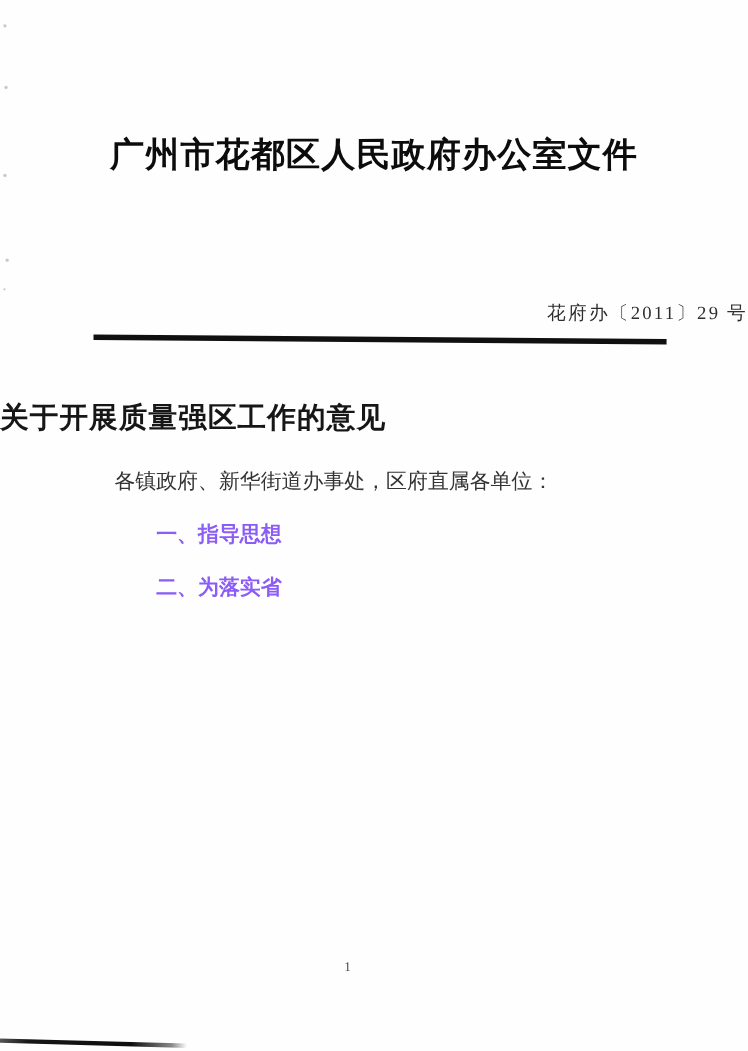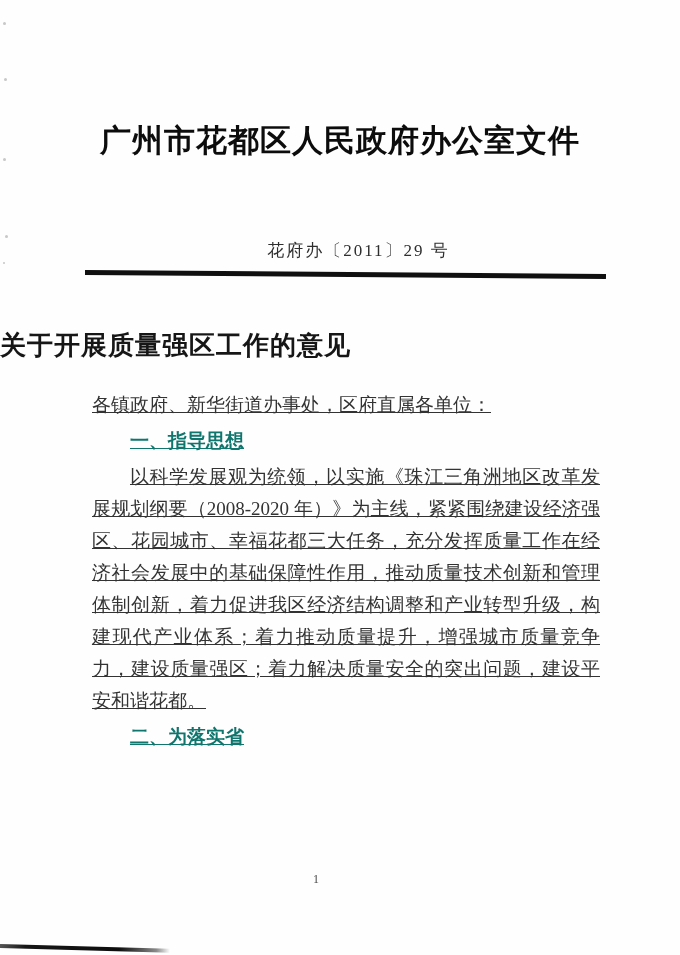--- a/index.html
+++ b/index.html
@@ -18,22 +18,22 @@
     margin: 0;
     padding-top: 122px;
     text-align: center;
     font-size: 31px;
     line-height: 38px;
     font-weight: bold;
     letter-spacing: 1px;
     color: #0c0c0c;
   }
   .doc-number {
-    margin-top: 80px;
-    text-align: center;
+    margin-top: 114px;
+    text-align: right;
     font-size: 17px;
     line-height: 22px;
     letter-spacing: 2px;
     color: #2e2e2e;
     padding-left: 37px;
   }
   .header-rule {
     margin: 8px 0 0 85px;
     width: 521px;
     height: 5px;
@@ -51,28 +51,28 @@
     color: #161616;
   }
   .body-text {
     margin: 26px 0 0 88px;
     width: 516px;
     font-size: 19px;
     line-height: 32px;
     color: #333333;
     text-align: justify;
   }
-  .body-text p { margin: 4px; text-decoration: underline; }
+  .body-text p { margin: 16px; }
   .indent { text-indent: 2em; }
   .section-heading {
     text-indent: 2em;
     font-weight: bold;
     font-family: "Liberation Sans", "DejaVu Sans", sans-serif;
     font-size: 19px;
-    color: #0f766e;
+    color: #8b5cf6;
   }
   .page-number {
     position: absolute;
     top: 872px;
     left: 313px;
     font-size: 12px;
     color: #4a4a4a;
   }
   .artifact-line {
     position: absolute;
@@ -106,21 +106,20 @@
 
   <div class="doc-number">花府办〔2011〕29 号</div>
 
   <div class="header-rule"></div>
 
   <h2 class="doc-title">关于开展质量强区工作的意见</h2>
 
   <div class="body-text">
     <p>各镇政府、新华街道办事处，区府直属各单位：</p>
     <p class="section-heading">一、指导思想</p>
-    <p class="indent">以科学发展观为统领，以实施《珠江三角洲地区改革发展规划纲要（2008-2020 年）》为主线，紧紧围绕建设经济强区、花园城市、幸福花都三大任务，充分发挥质量工作在经济社会发展中的基础保障性作用，推动质量技术创新和管理体制创新，着力促进我区经济结构调整和产业转型升级，构建现代产业体系；着力推动质量提升，增强城市质量竞争力，建设质量强区；着力解决质量安全的突出问题，建设平安和谐花都。</p>
     <p class="section-heading">二、为落实省</p>
   </div>
 
   <div class="page-number">1</div>
 
   <div class="artifact-line"></div>
 
   <span class="speckle sp1"></span>
   <span class="speckle sp2"></span>
   <span class="speckle sp3"></span>

